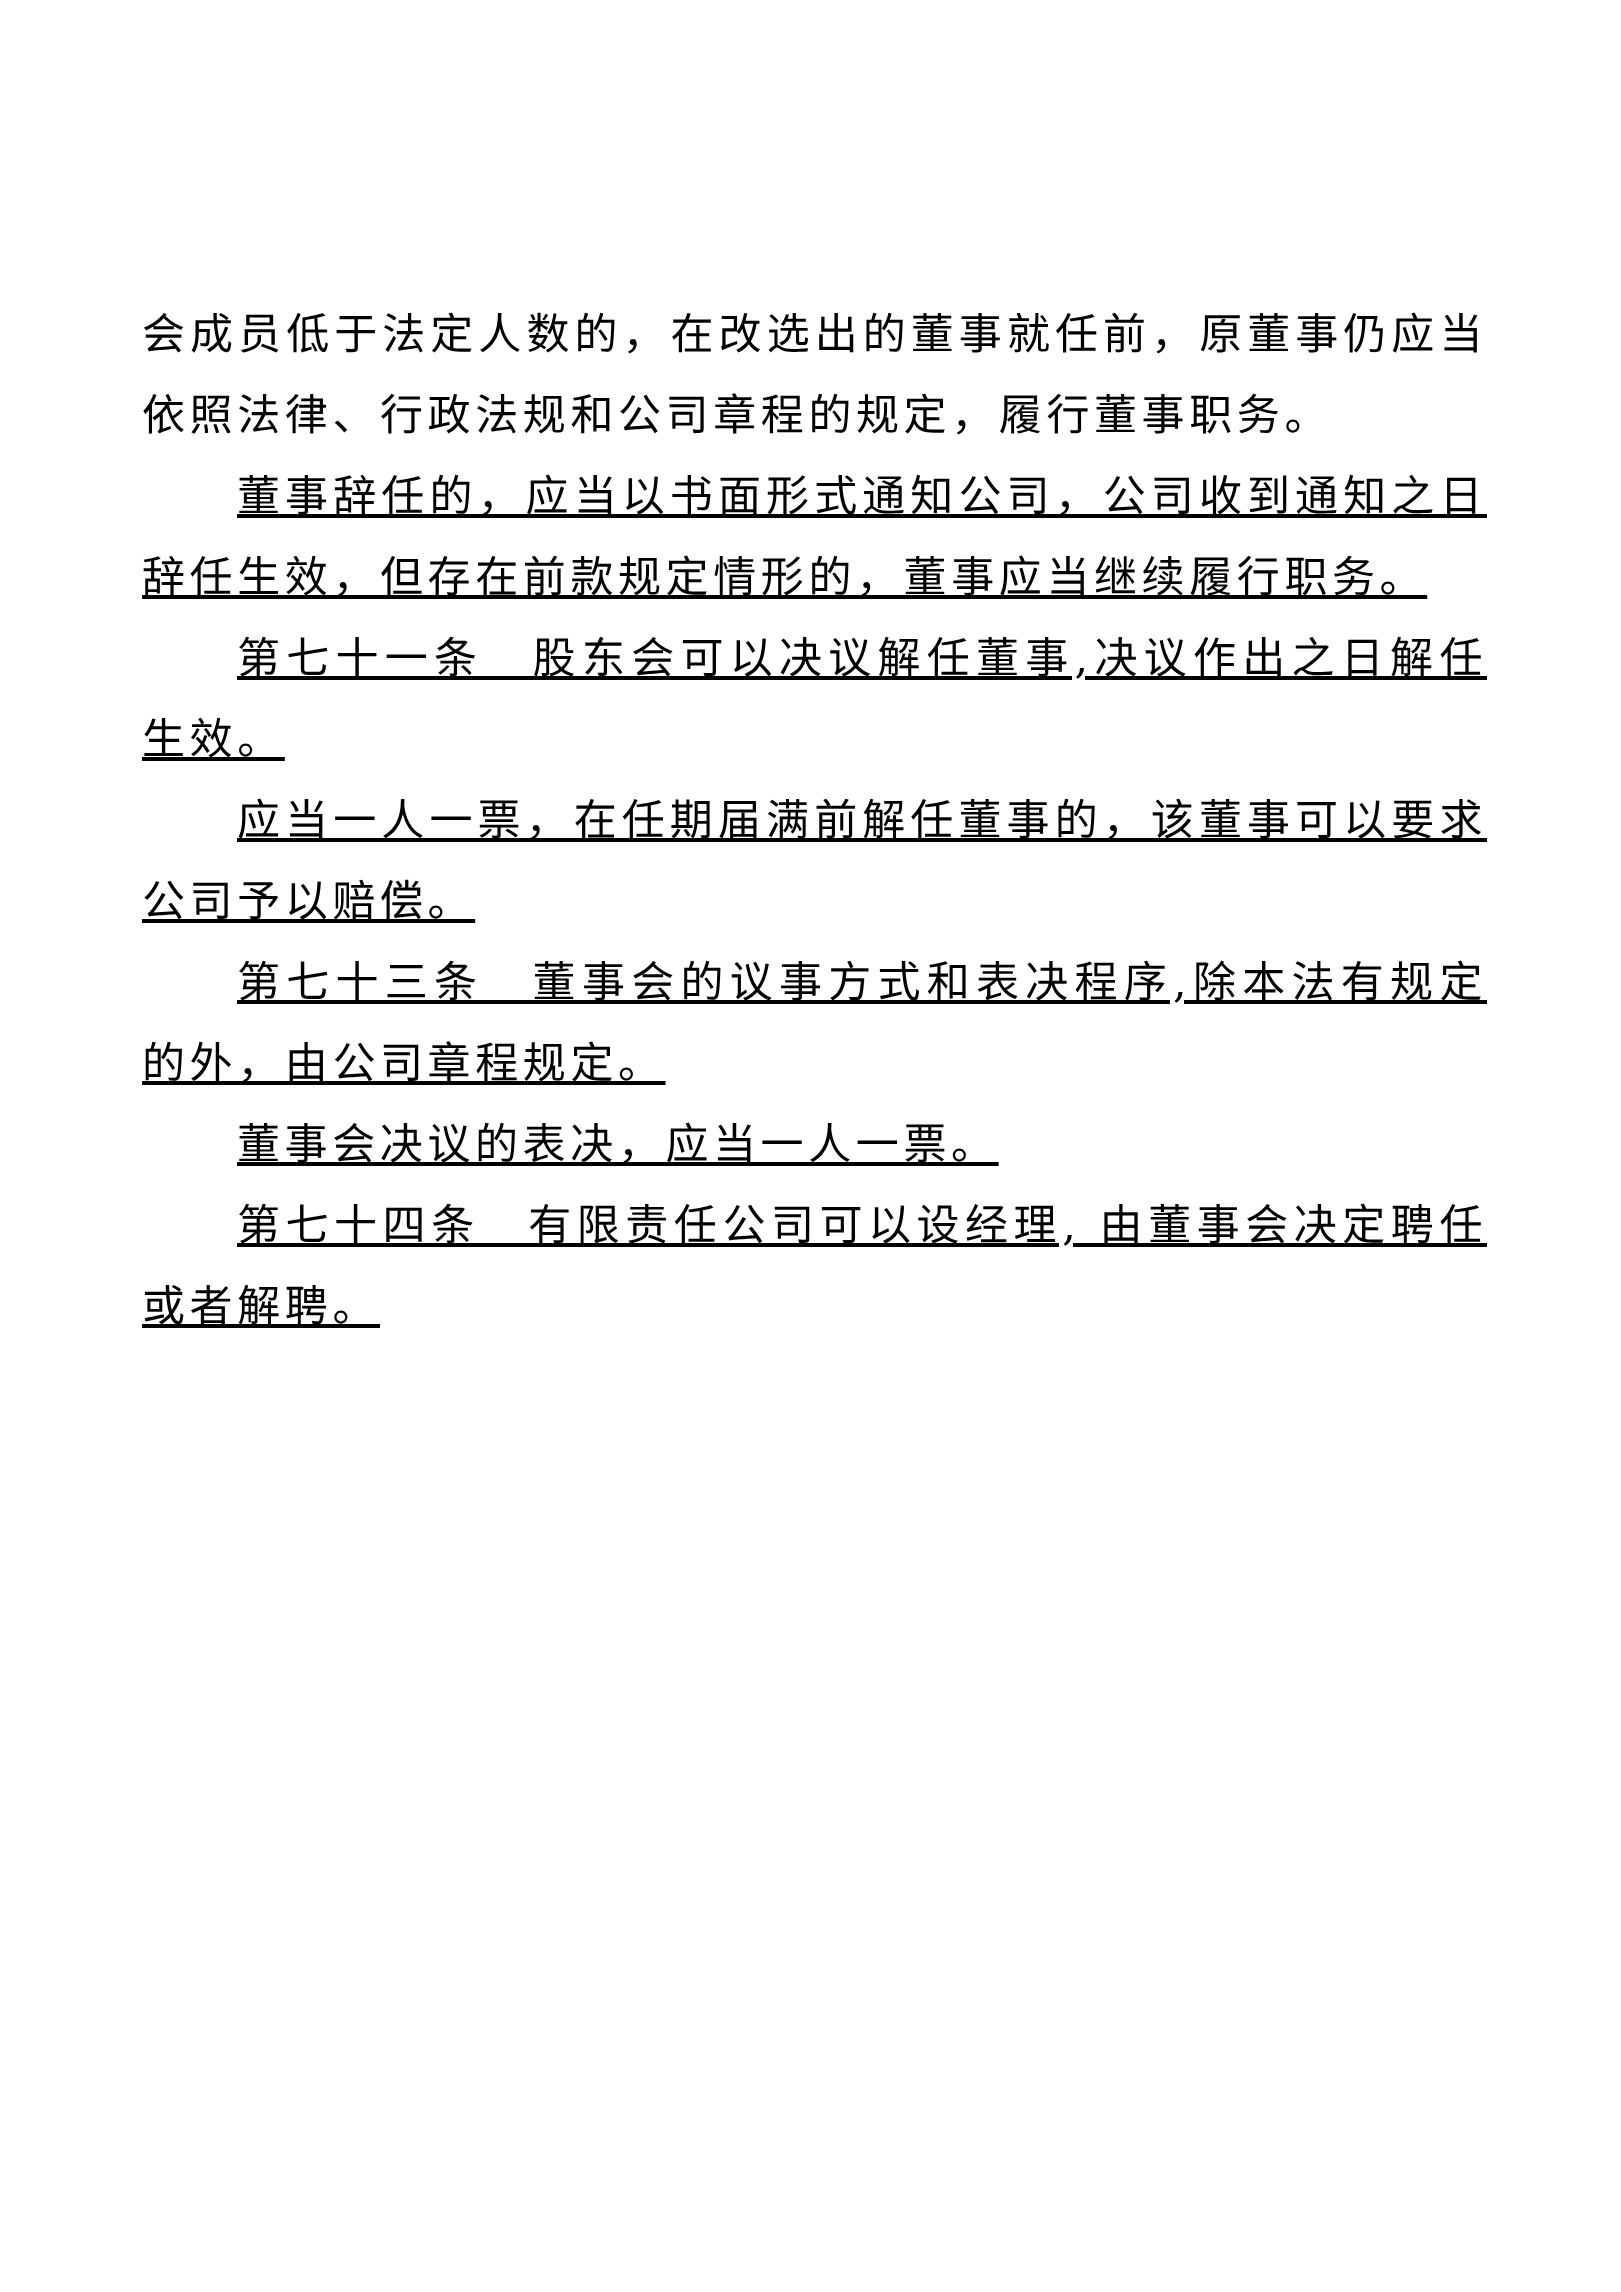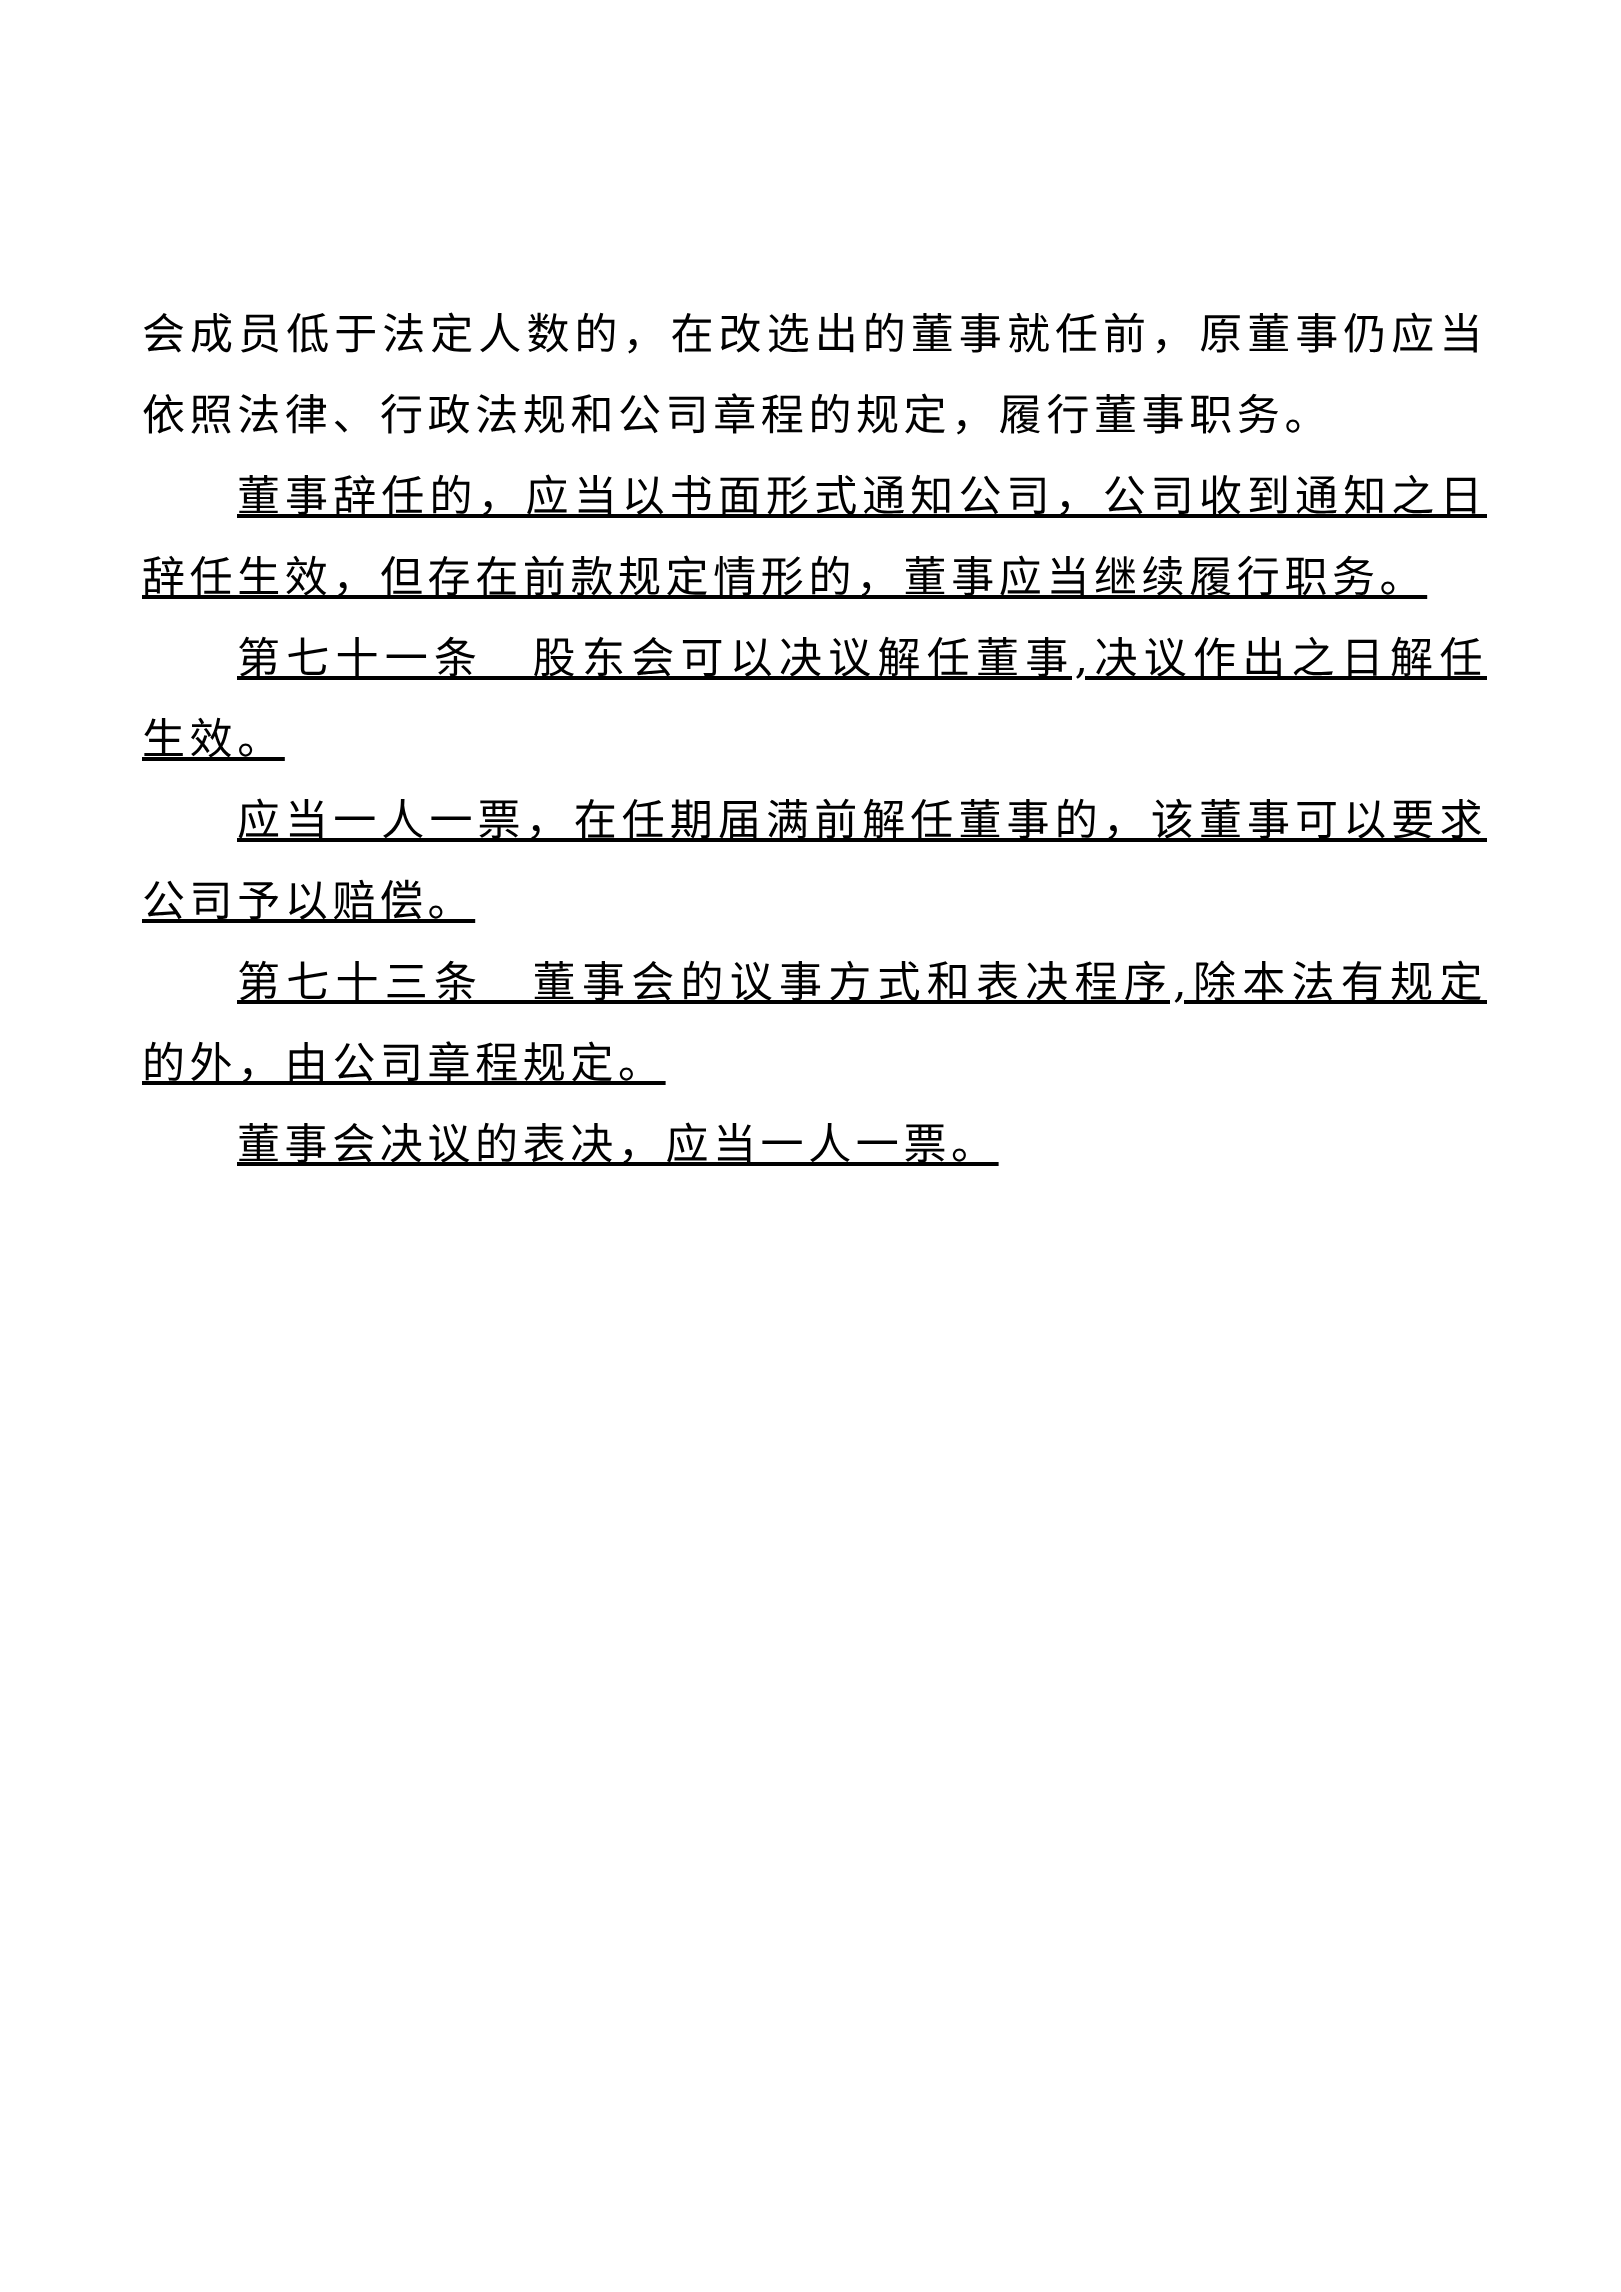--- a/index.html
+++ b/index.html
@@ -52,16 +52,17 @@
 <body>
 
 <div class="page">
   <div class="doc-body">
       <p class="para">会成员低于法定人数的，在改选出的董事就任前，原董事仍应当依照法律、行政法规和公司章程的规定，履行董事职务。</p>
       <p class="para indent">董事辞任的，应当以书面形式通知公司，公司收到通知之日辞任生效，但存在前款规定情形的，董事应当继续履行职务。</p>
       <p class="para indent">第七十一条　股东会可以决议解任董事,决议作出之日解任生效。</p>
       <p class="para indent">应当一人一票，在任期届满前解任董事的，该董事可以要求公司予以赔偿。</p>
       <p class="para indent">第七十三条　董事会的议事方式和表决程序,除本法有规定的外，由公司章程规定。</p>
       <p class="para indent">董事会决议的表决，应当一人一票。</p>
+      <p class="para indent">第七十四条　有限责任公司可以设经理, 由董事会决定聘任或者解聘。</p>
     </div>
   <div class="page-number">21</div>
 </div>
 
 
 </body></html>

